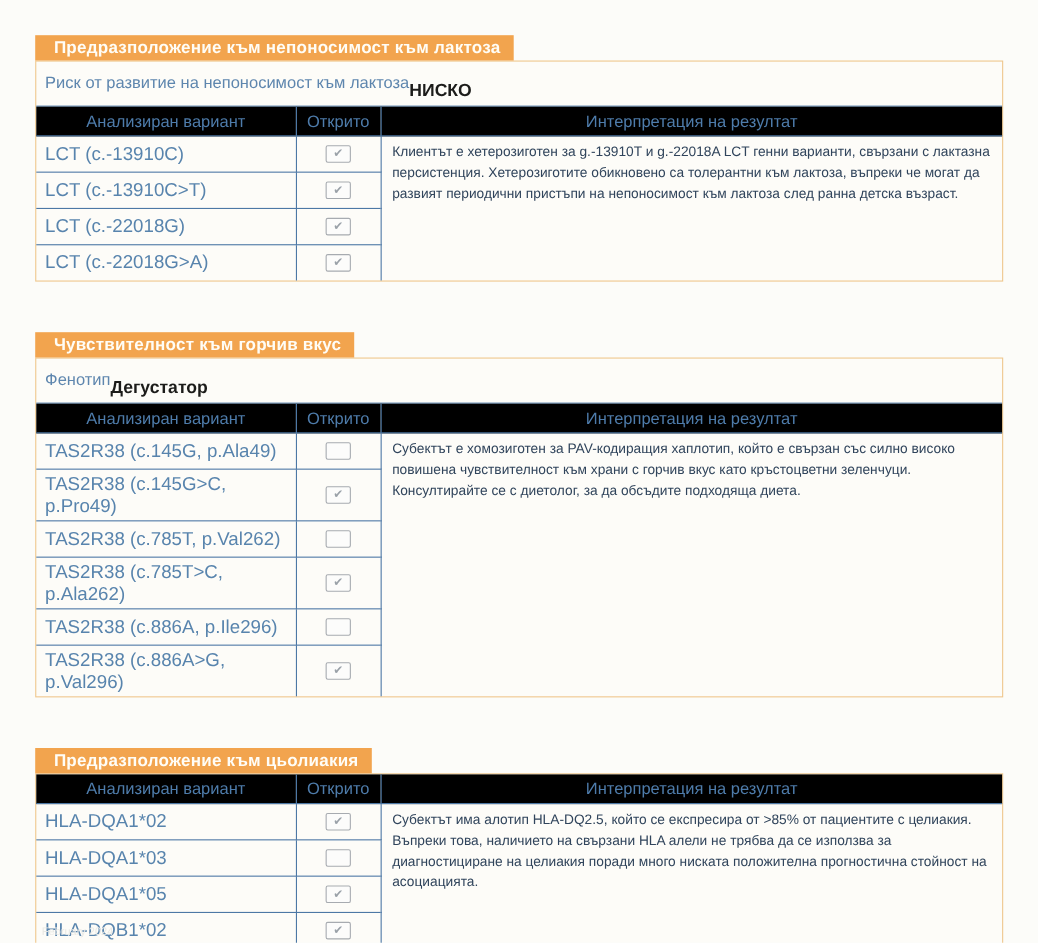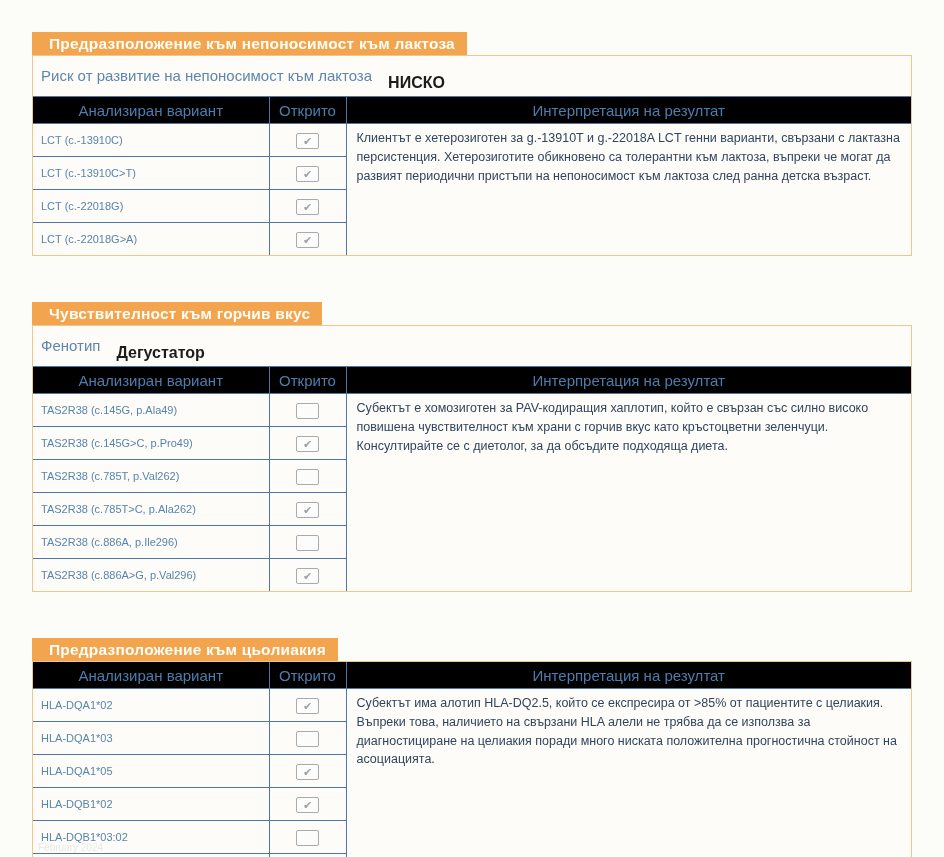--- a/index.html
+++ b/index.html
@@ -20,40 +20,40 @@
     font-size:15.5px;
     line-height:21px;
     padding:1px 12px 1px 17px;
     letter-spacing:.2px;
   }
   .box{
     border:1px solid #efc78d;
     background:#fdfcf8;
   }
   .subtitle{
-    display:flex;align-items:center;gap:16px;
+    display:flex;align-items:center;
     padding:3px 10px 4px 8px;
     border-bottom:1px solid #4d78a5;
   }
   .sub-label{color:#5e86ae;font-size:15px;}
   .sub-value{color:#1c1c1a;font-weight:bold;font-size:16px;margin-top:15px;}
   table.rtable{
     width:100%;
     border-collapse:collapse;
     border-style:hidden;
     table-layout:fixed;
   }
   .rtable th,.rtable td{border:1px solid #4d78a5;}
   .rtable th{
     color:#4e7cab;font-weight:normal;font-size:15px;
     text-align:center;padding:2px 4px;height:22px;
     background:#000000;
   }
   td.variant{
-    color:#5884ad;font-size:11px;
+    color:#5884ad;font-size:17px;
     padding:3px 8px;height:26px;
   }
   td.detected{text-align:center;height:26px;}
   td.interp{
     color:#31455c;font-size:12.5px;line-height:1.5;
     vertical-align:top;padding:5px 10px;
   }
   .checkbox{
     display:inline-block;width:21px;height:14px;
     border:1px solid #a7abb0;border-radius:2px;

